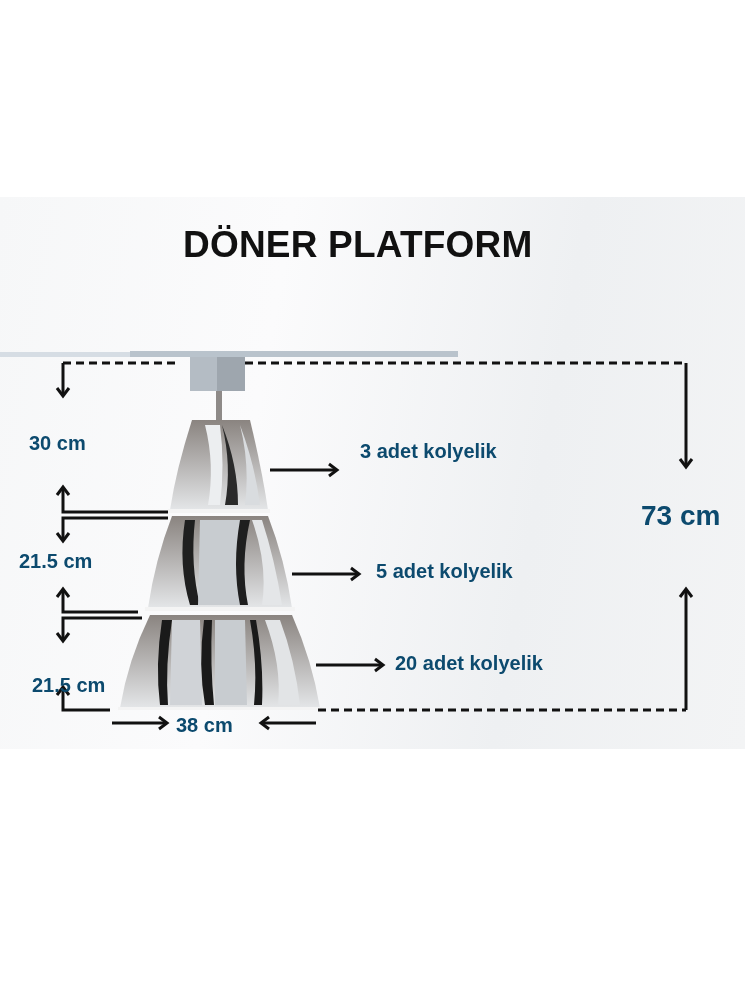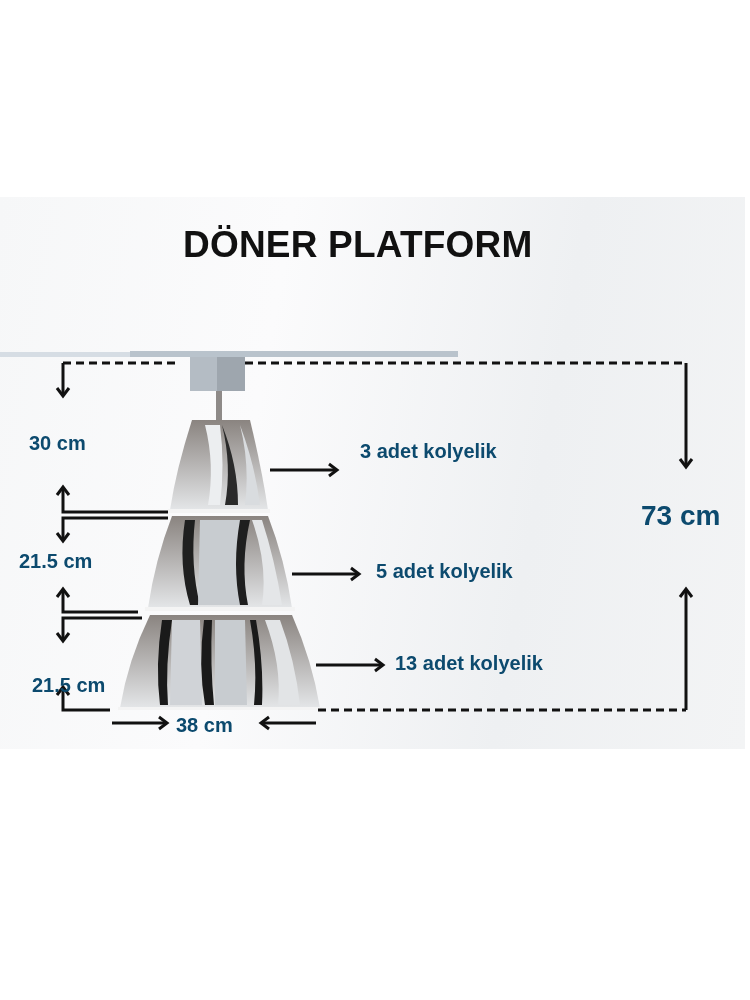--- a/index.html
+++ b/index.html
@@ -102,13 +102,13 @@
 </svg>
 
 <div class="title">DÖNER PLATFORM</div>
 <div class="lbl" style="left:29px;top:432px;">30 cm</div>
 <div class="lbl" style="left:19px;top:550px;">21.5 cm</div>
 <div class="lbl" style="left:32px;top:674px;">21.5 cm</div>
 <div class="lbl" style="left:176px;top:714px;">38 cm</div>
 <div class="lbl big" style="left:641px;top:488px;margin-top:12px;">73 cm</div>
 <div class="lbl" style="left:360px;top:440px;">3 adet kolyelik</div>
 <div class="lbl" style="left:376px;top:560px;">5 adet kolyelik</div>
-<div class="lbl" style="left:395px;top:652px;">13 adet kolyelik</div>
+<div class="lbl" style="left:395px;top:652px;">20 adet kolyelik</div>
 
 </body></html>

